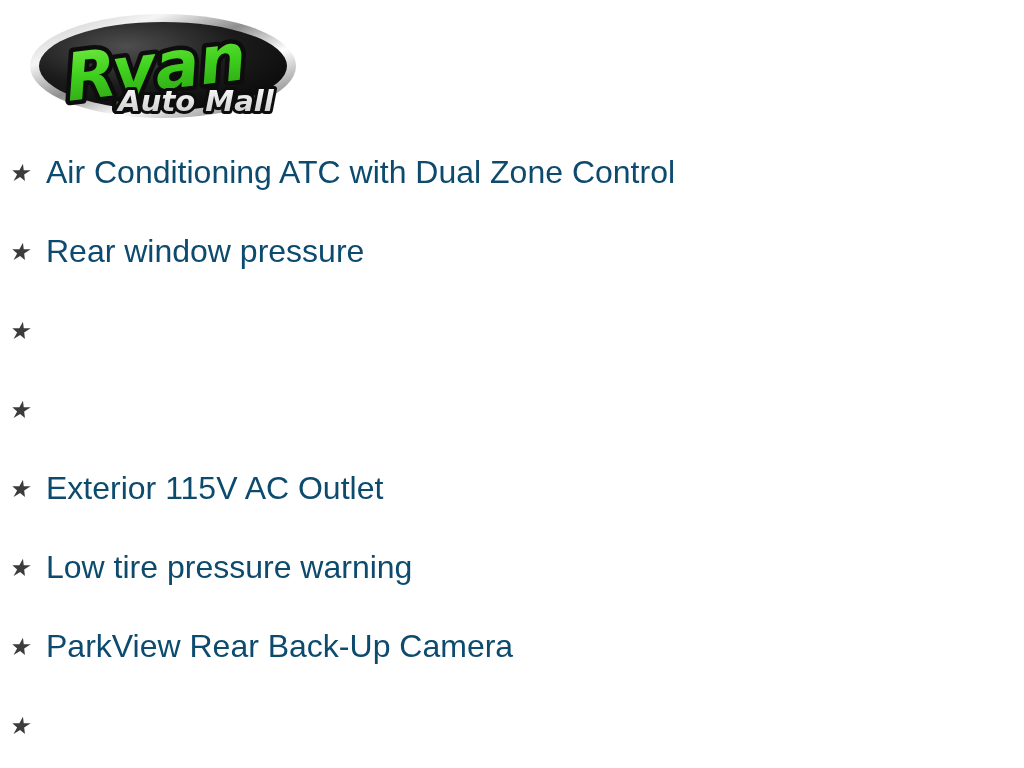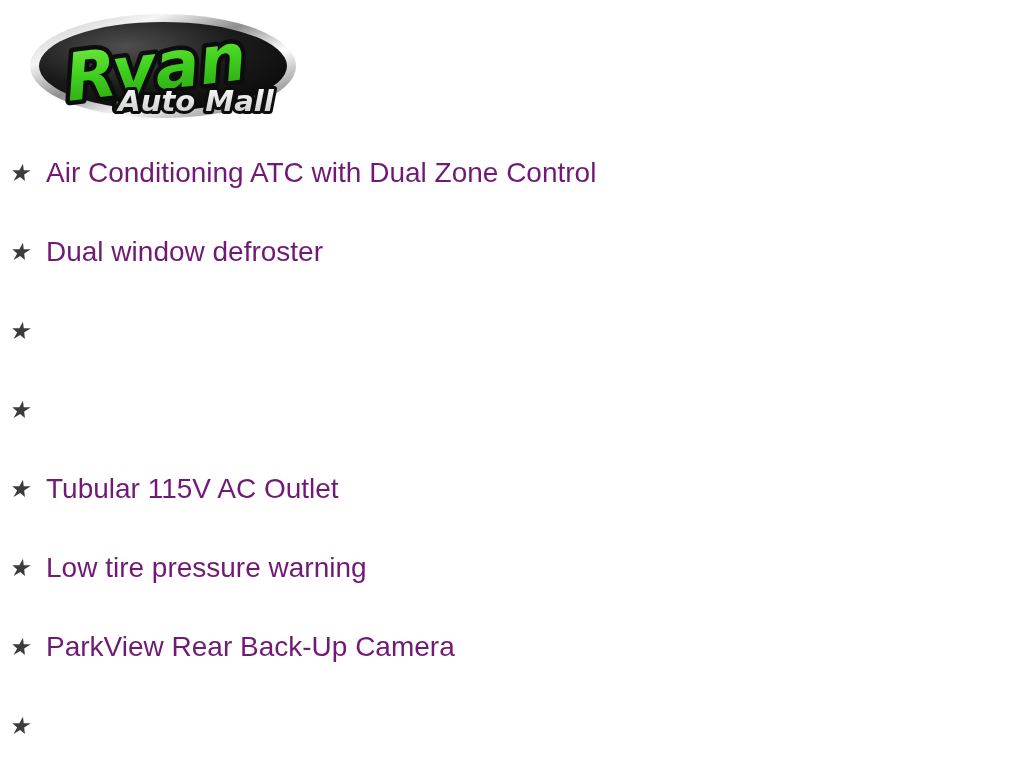--- a/index.html
+++ b/index.html
@@ -51,22 +51,22 @@
     line-height: 1;
     color: #3c3c3c;
     transform: skewX(-12deg);
     display: inline-block;
     width: 26px;
     text-align: center;
     flex: 0 0 auto;
   }
   .item-label {
     margin-left: 12px;
-    font-size: 28px;
-    color: #701a75;
+    font-size: 32px;
+    color: #0c4a6e;
     white-space: nowrap;
   }
 </style>
 </head>
 <body>
 
 <div class="page">
 
   <svg class="logo" viewBox="0 0 284 120" role="img">
     <defs>
@@ -104,34 +104,34 @@
 
   <ul class="highlight-list">
 
       <li>
         <span class="star">★</span>
         <span class="item-label">Air Conditioning ATC with Dual Zone Control</span>
       </li>
 
       <li>
         <span class="star">★</span>
-        <span class="item-label">Dual window defroster</span>
+        <span class="item-label">Rear window pressure</span>
       </li>
 
       <li>
         <span class="star">★</span>
       </li>
 
       <li>
         <span class="star">★</span>
       </li>
 
       <li>
         <span class="star">★</span>
-        <span class="item-label">Tubular 115V AC Outlet</span>
+        <span class="item-label">Exterior 115V AC Outlet</span>
       </li>
 
       <li>
         <span class="star">★</span>
         <span class="item-label">Low tire pressure warning</span>
       </li>
 
       <li>
         <span class="star">★</span>
         <span class="item-label">ParkView Rear Back-Up Camera</span>

